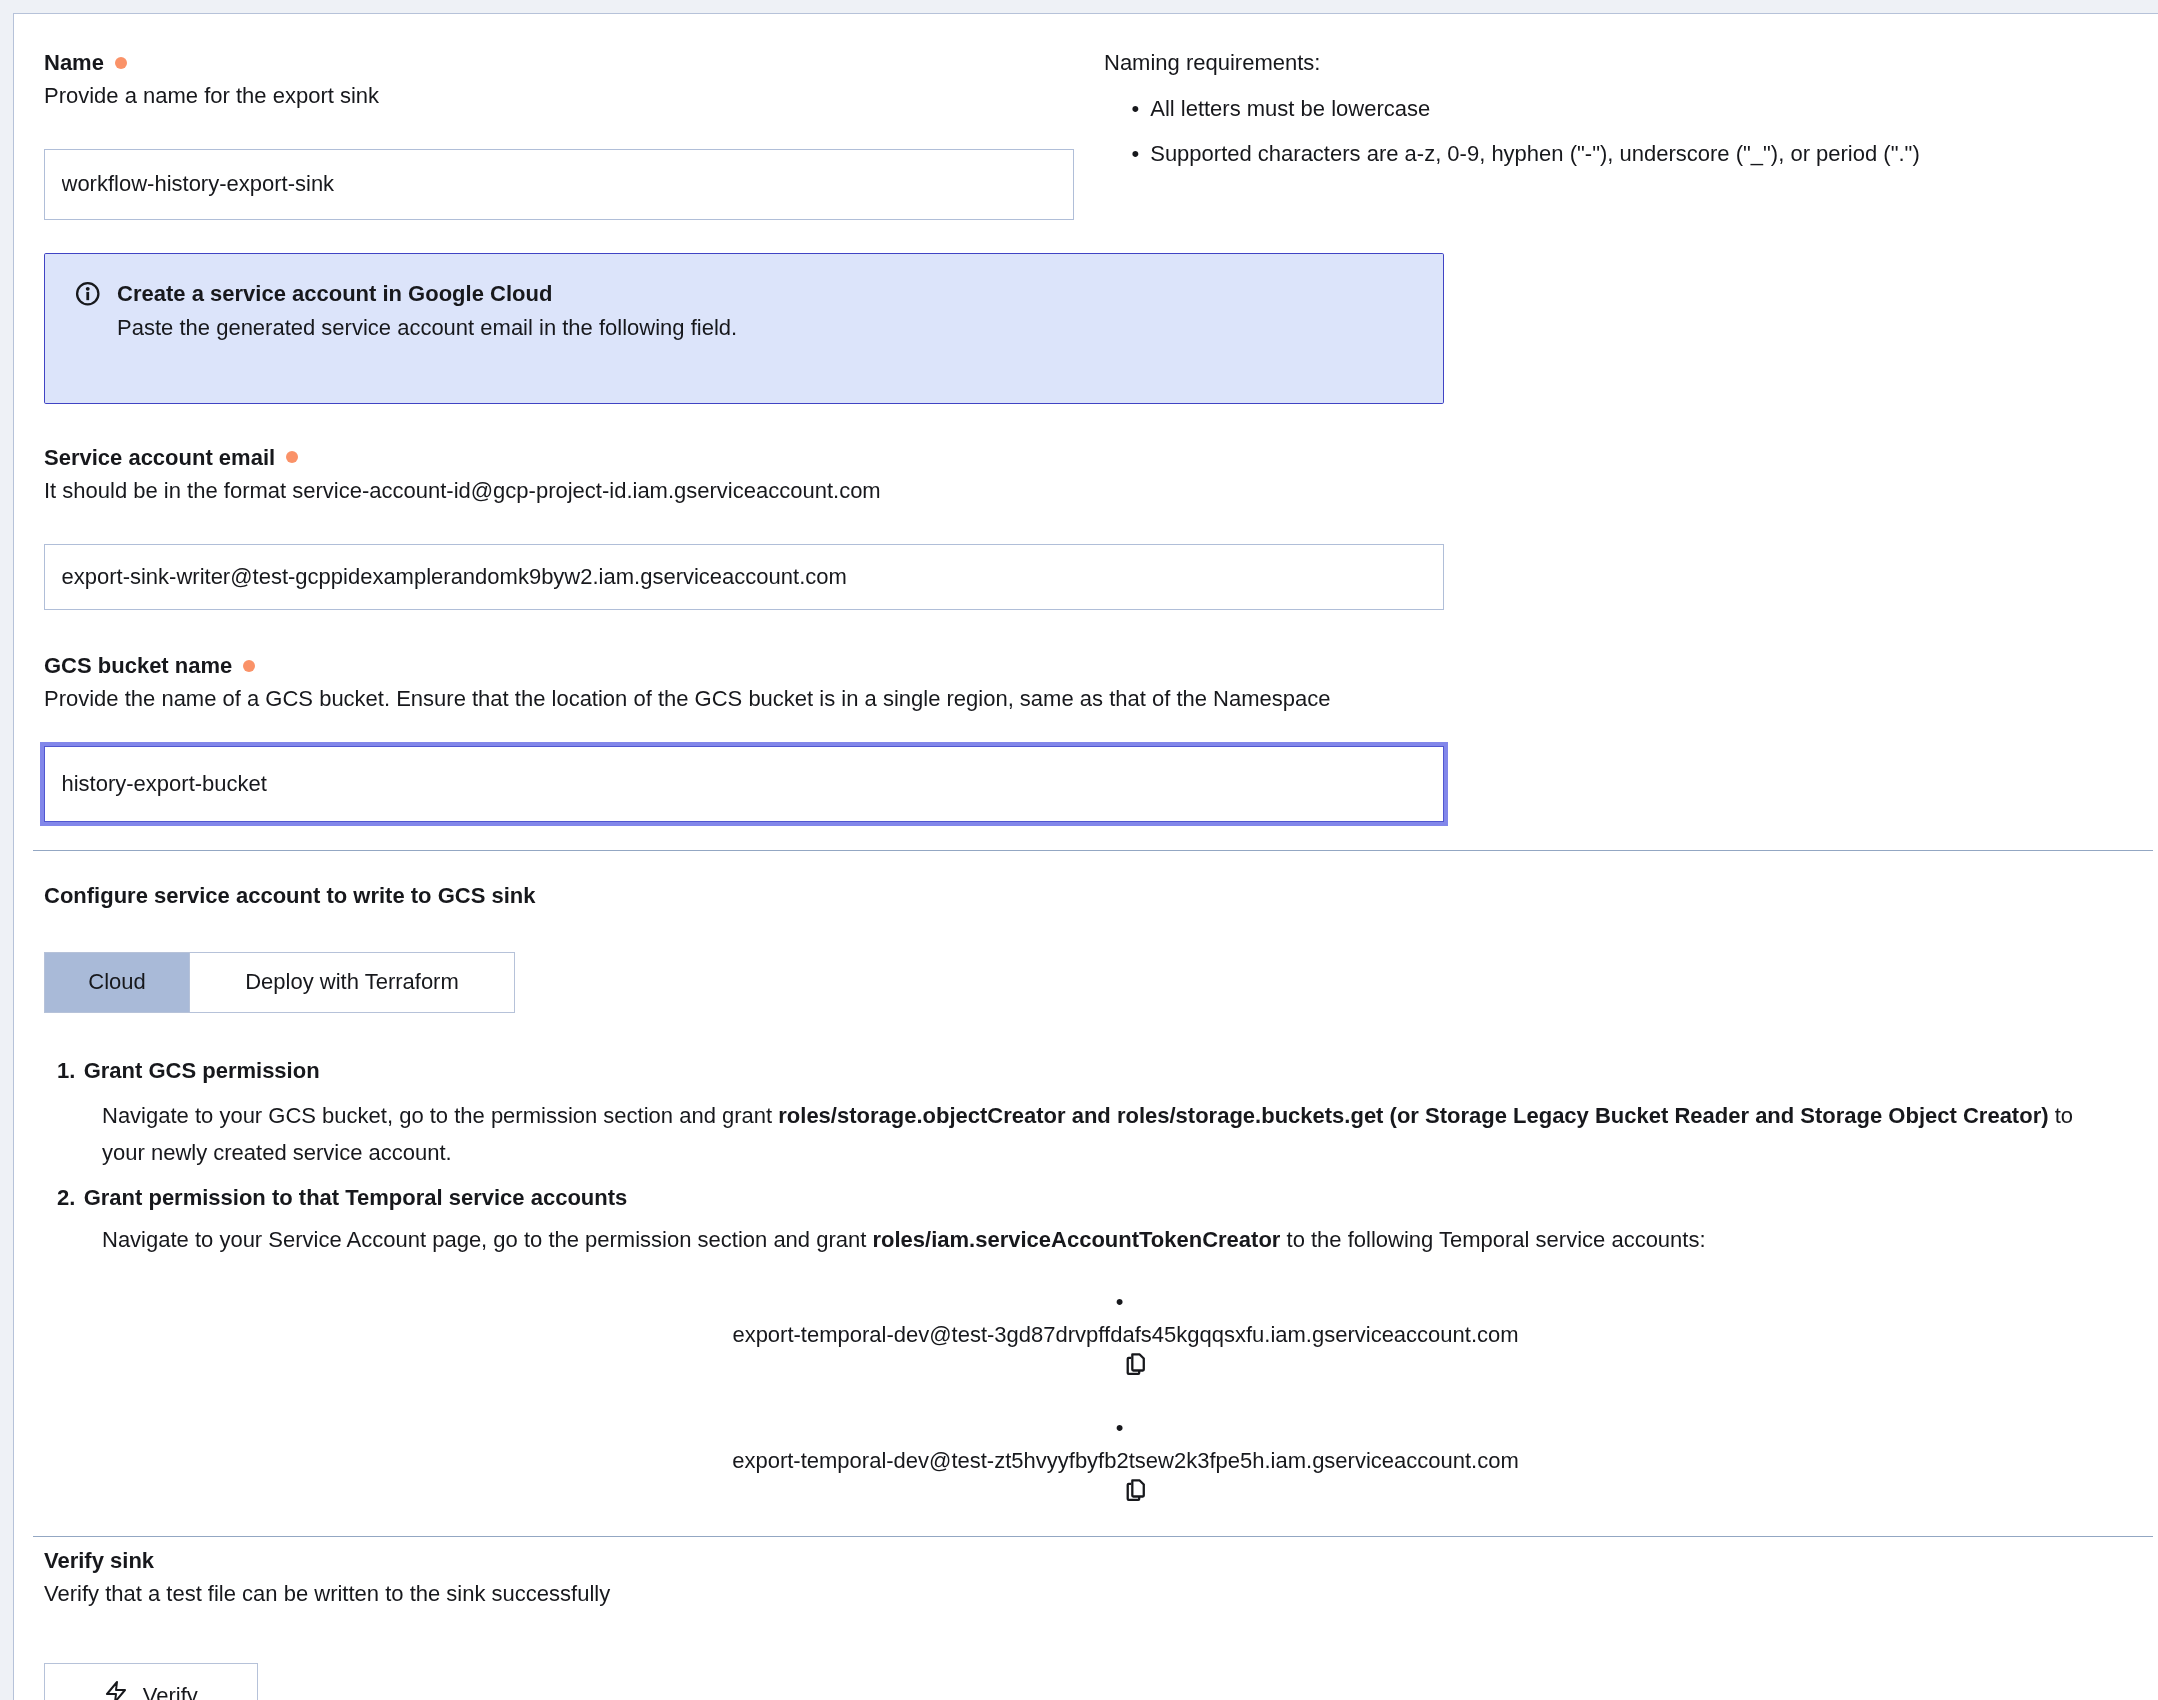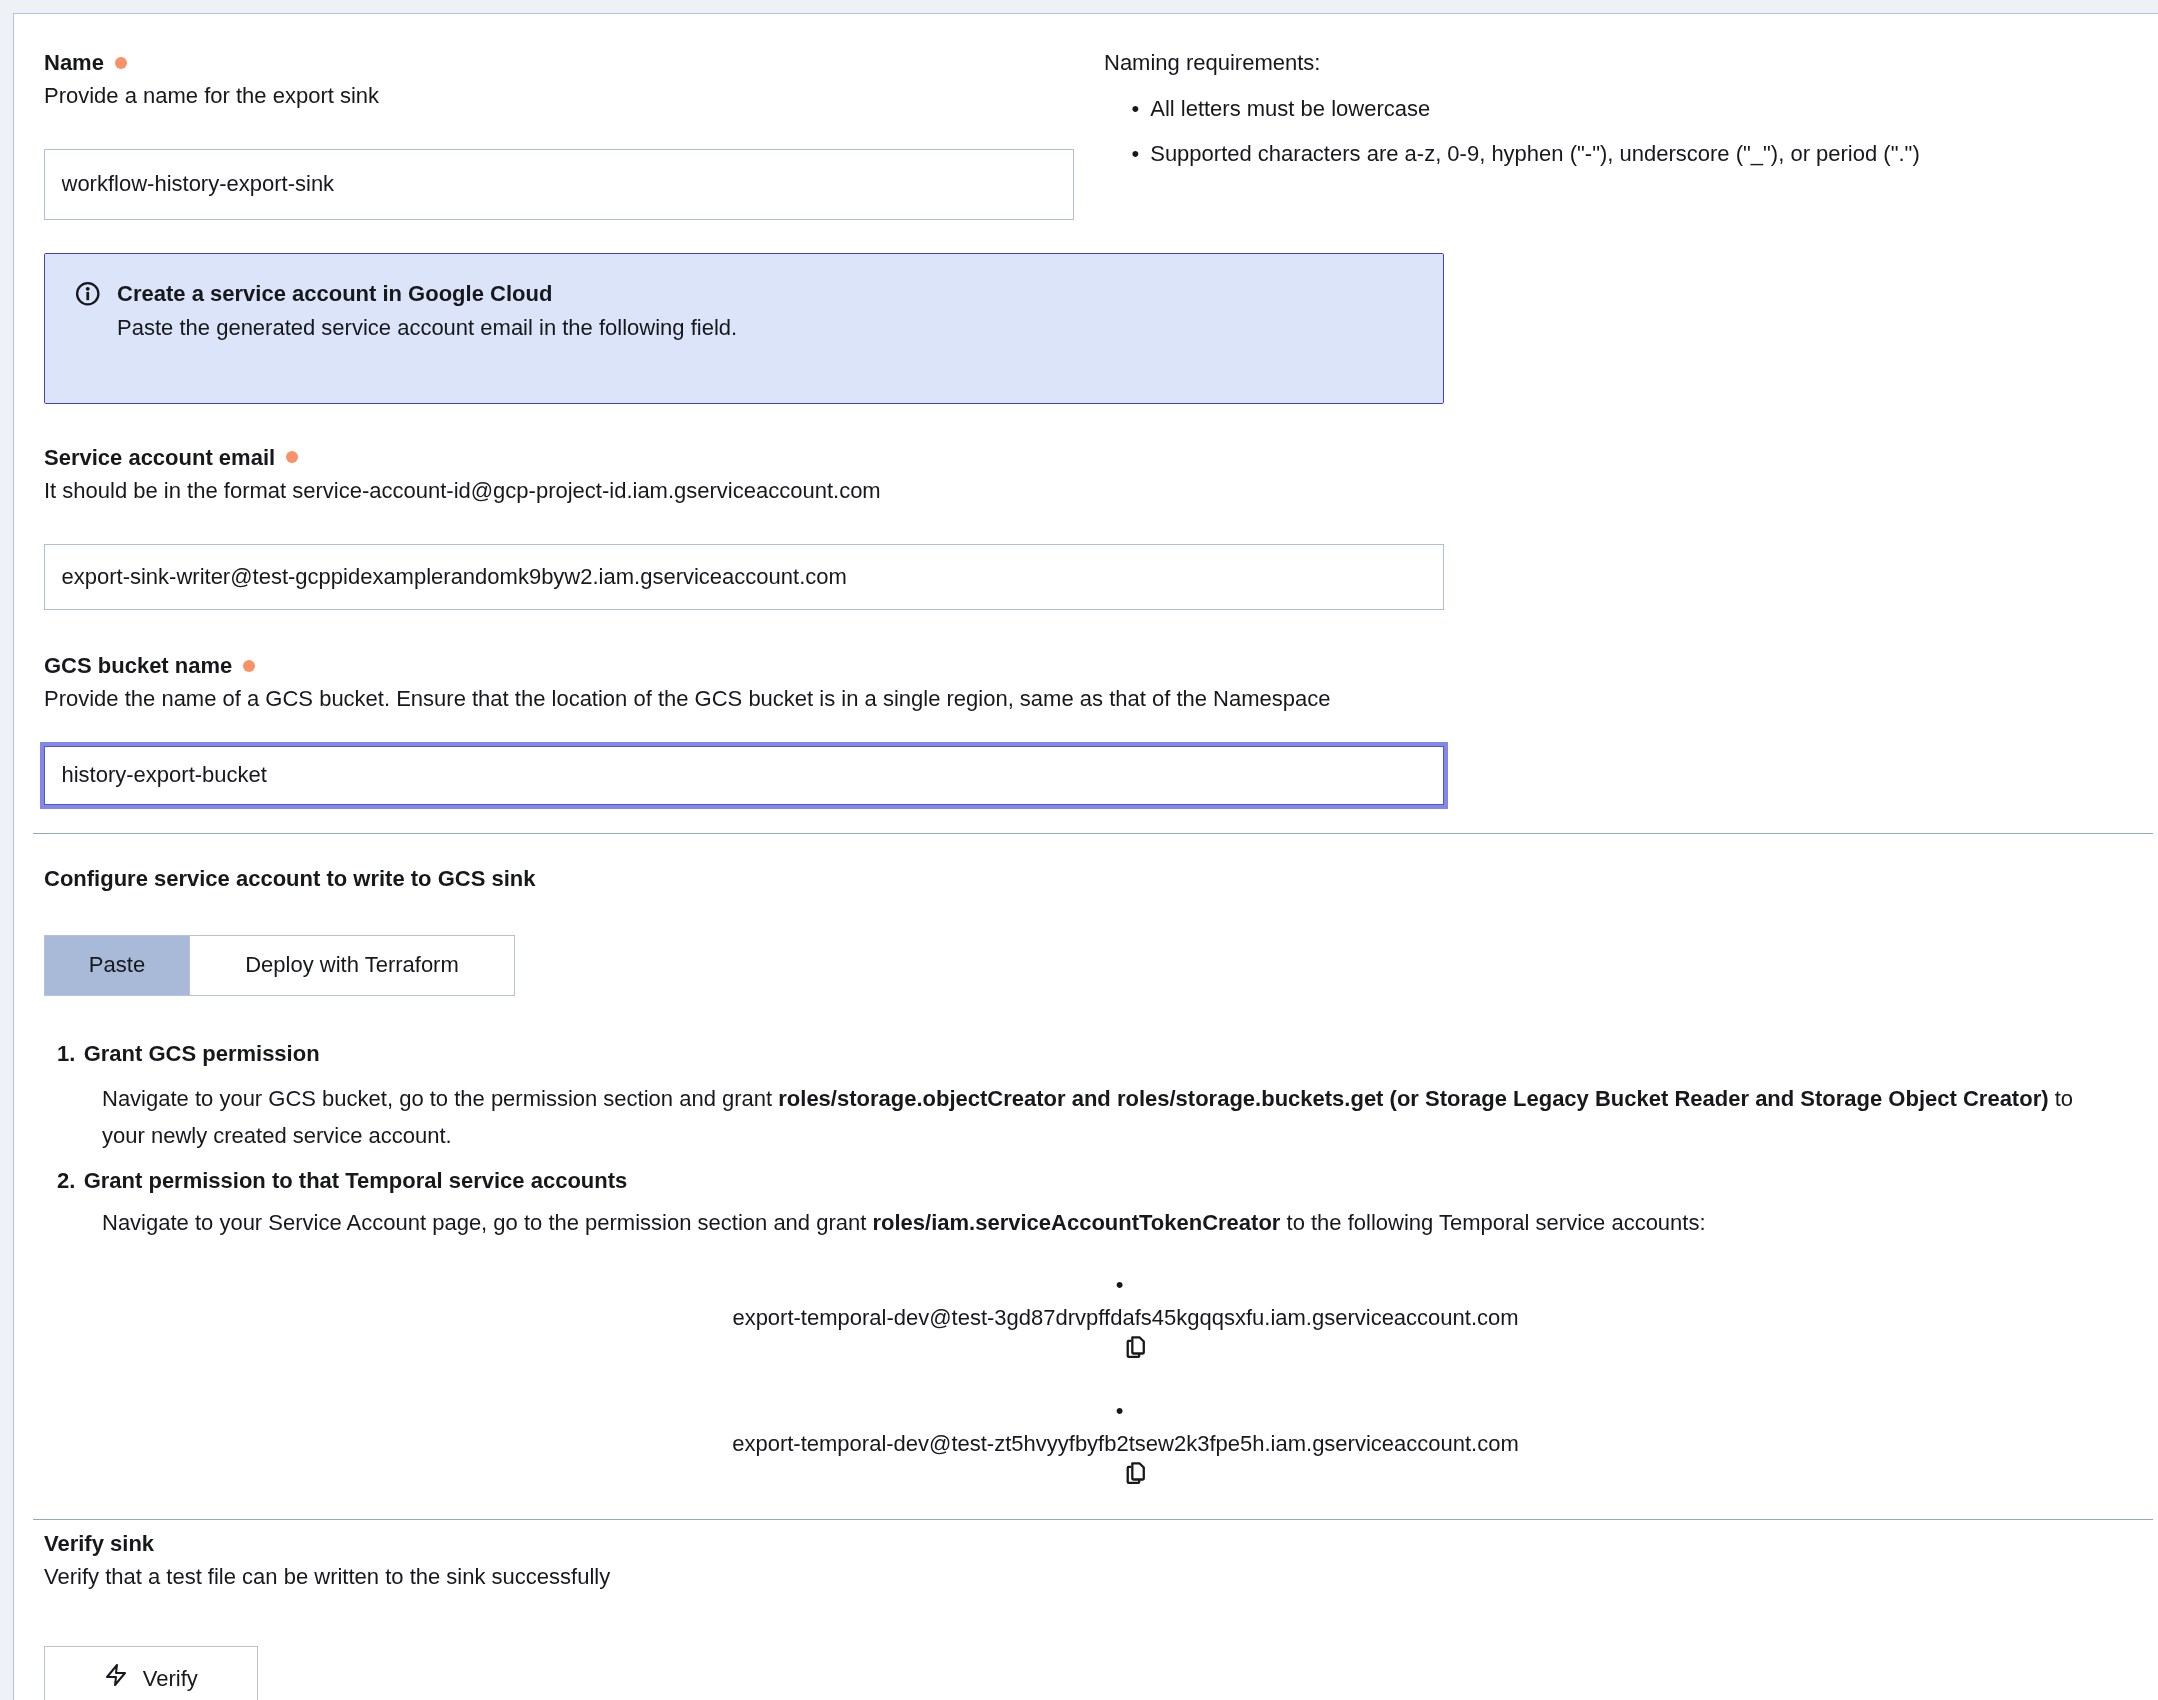--- a/index.html
+++ b/index.html
@@ -33,21 +33,21 @@
   .field-label{font-weight:700;display:flex;align-items:center;}
   .req-dot{width:12px;height:12px;border-radius:50%;background:var(--required-dot);display:inline-block;margin-left:11px;flex:0 0 auto;}
   .helper{margin-top:5.5px;}
   .text-input{
     display:block;height:71px;width:1030px;margin-top:39px;
     border:1.8px solid var(--input-border);border-radius:0;background:#fff;
     padding:0 16.5px;font:inherit;color:var(--text);outline:none;
   }
   .input-wide{width:1400px;height:66px;margin-top:40px;}
   .input-focused{
-    height:59px;margin-top:33px;
+    height:76px;margin-top:33px;
     border:1.8px solid var(--focus-border);
     outline:4.6px solid var(--focus-ring);outline-offset:0;
   }
   .naming-title{margin-top:0;}
   .naming-item{margin-top:18.4px;padding-left:27.5px;display:flex;}
   .naming-item + .naming-item{margin-top:17.4px;}
   .naming-item::before{content:"•";margin-right:11px;flex:0 0 auto;}
   .info-banner{
     margin-top:33px;width:1400px;height:151px;
     background:var(--banner-bg);border:1.8px solid var(--banner-border);border-radius:1.8px;
@@ -135,21 +135,21 @@
     <span class="req-dot"></span>
   </div>
   <div class="helper">Provide the name of a GCS bucket. Ensure that the location of the GCS bucket is in a single region, same as that of the Namespace</div>
   <input class="text-input input-wide input-focused" type="text" readonly="" value="history-export-bucket" style="">
 
   <hr class="divider">
 
   <div class="section-title">Configure service account to write to GCS sink</div>
 
   <div class="tabs">
-    <div class="tab active">Paste</div>
+    <div class="tab active">Cloud</div>
     <div class="tab inactive">Deploy with Terraform</div>
   </div>
 
   <div class="step-title">
     <span class="num">1.</span>
     <span>Grant GCS permission</span>
   </div>
   <p class="step-body">
     <span>Navigate to your GCS bucket, go to the permission section and grant </span><b>roles/storage.objectCreator and roles/storage.buckets.get (or Storage Legacy Bucket Reader and Storage Object Creator)</b><span> to your newly created service account.</span>
   </p>

